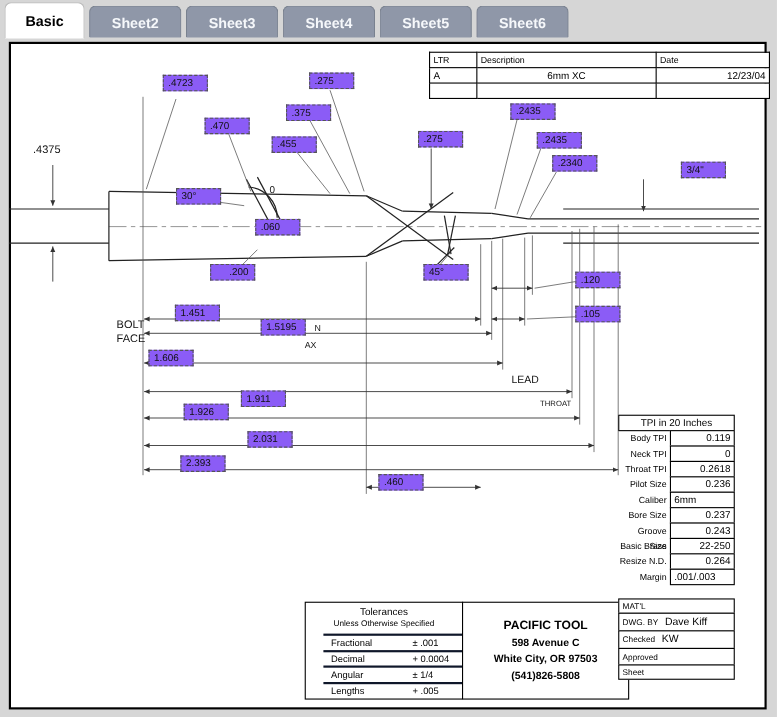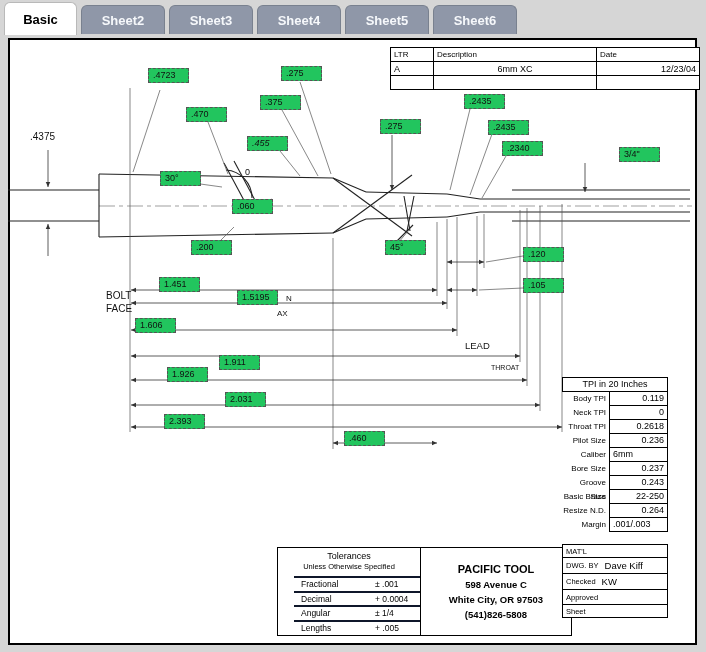--- a/index.html
+++ b/index.html
@@ -17,21 +17,21 @@
   .sheet { position:absolute; left:8px; top:38px; width:689px; height:607px; box-sizing:border-box;
            background:#ffffff; border:2px solid #000; z-index:1; }
   svg.linework { position:absolute; left:8px; top:38px; z-index:2; }
   .prof line, .prof path { stroke:#222; stroke-width:1.1; fill:none; }
   .ext  line { stroke:#555; stroke-width:0.7; }
   .dim  line { stroke:#333; stroke-width:0.8; }
   .cl { stroke:#777; stroke-width:0.7; stroke-dasharray:16 4 4 4; }
 
   
   .dim-label { position:absolute; z-index:5; font-size:9px; line-height:11px; color:#111; white-space:nowrap; }
-  .dim-label.boxed { background:#22c55e; border:1px dashed #555; padding:1px 5px 1px 4px; min-width:30px; }
+  .dim-label.boxed { background:#8b5cf6; border:1px dashed #555; padding:1px 5px 1px 4px; min-width:30px; }
 
   
   .rev { position:absolute; left:390px; top:47px; border-collapse:collapse; z-index:6; }
   .rev td { border:1px solid #000; background:#fff; height:13px; padding:0 3px; font-size:9px; }
   .rev td.c1 { width:36px; } .rev td.c2 { width:156px; } .rev td.c3 { width:96px; }
   .rev tr.hdr td { font-size:8px; text-align:left; }
   .rev tr.hdr td.c1 { text-align:left; }
   .rev td.ctr { text-align:center; } .rev td.rgt { text-align:right; }
 
   
@@ -164,31 +164,31 @@
       <line x1="48" y1="150" x2="48" y2="187" marker-end="url(#ar)"></line>
       <line x1="48" y1="256" x2="48" y2="224" marker-end="url(#ar)"></line>
     </g>
   </svg>
 
   <div>
       <div class="dim-label boxed" style="left: 148px; top: 68px;">.4723</div>
       <div class="dim-label boxed" style="left: 281px; top: 66px;">.275</div>
       <div class="dim-label boxed" style="left: 260px; top: 95px;">.375</div>
       <div class="dim-label boxed" style="left: 186px; top: 107px;">.470</div>
-      <div class="dim-label boxed" style="left: 247px; top: 136px; font-style: italic;">.455</div>
+      <div class="dim-label boxed" style="left: 247px; top: 124px;">.455</div>
       <div class="dim-label boxed" style="left: 380px; top: 119px;">.275</div>
       <div class="dim-label boxed" style="left: 464px; top: 94px;">.2435</div>
       <div class="dim-label boxed" style="left: 488px; top: 120px;">.2435</div>
       <div class="dim-label boxed" style="left: 502px; top: 141px;">.2340</div>
       <div class="dim-label boxed" style="left: 619px; top: 147px;">3/4"</div>
       <div class="dim-label" style="left: 30px; top: 131px; font-size: 10px;">.4375</div>
       <div class="dim-label boxed" style="left: 160px; top: 171px;">30°</div>
       <div class="dim-label" style="left: 245px; top: 167px;">0</div>
       <div class="dim-label boxed" style="left: 232px; top: 199px;">.060</div>
-      <div class="dim-label boxed" style="left: 191px; top: 240px;">.200</div>
+      <div class="dim-label boxed" style="left: 191px; top: 240px; text-align: right;">.200</div>
       <div class="dim-label boxed" style="left: 385px; top: 240px;">45°</div>
       <div class="dim-label boxed" style="left: 523px; top: 247px;">.120</div>
       <div class="dim-label boxed" style="left: 523px; top: 278px;">.105</div>
       <div class="dim-label boxed" style="left: 159px; top: 277px;">1.451</div>
       <div class="dim-label boxed" style="left: 237px; top: 290px;">1.5195</div>
       <div class="dim-label" style="left: 286px; top: 293px; font-size: 8px;">N</div>
       <div class="dim-label" style="left: 277px; top: 308px; font-size: 8px;">AX</div>
       <div class="dim-label boxed" style="left: 135px; top: 318px;">1.606</div>
       <div class="dim-label boxed" style="left: 219px; top: 355px;">1.911</div>
       <div class="dim-label boxed" style="left: 167px; top: 367px;">1.926</div>

